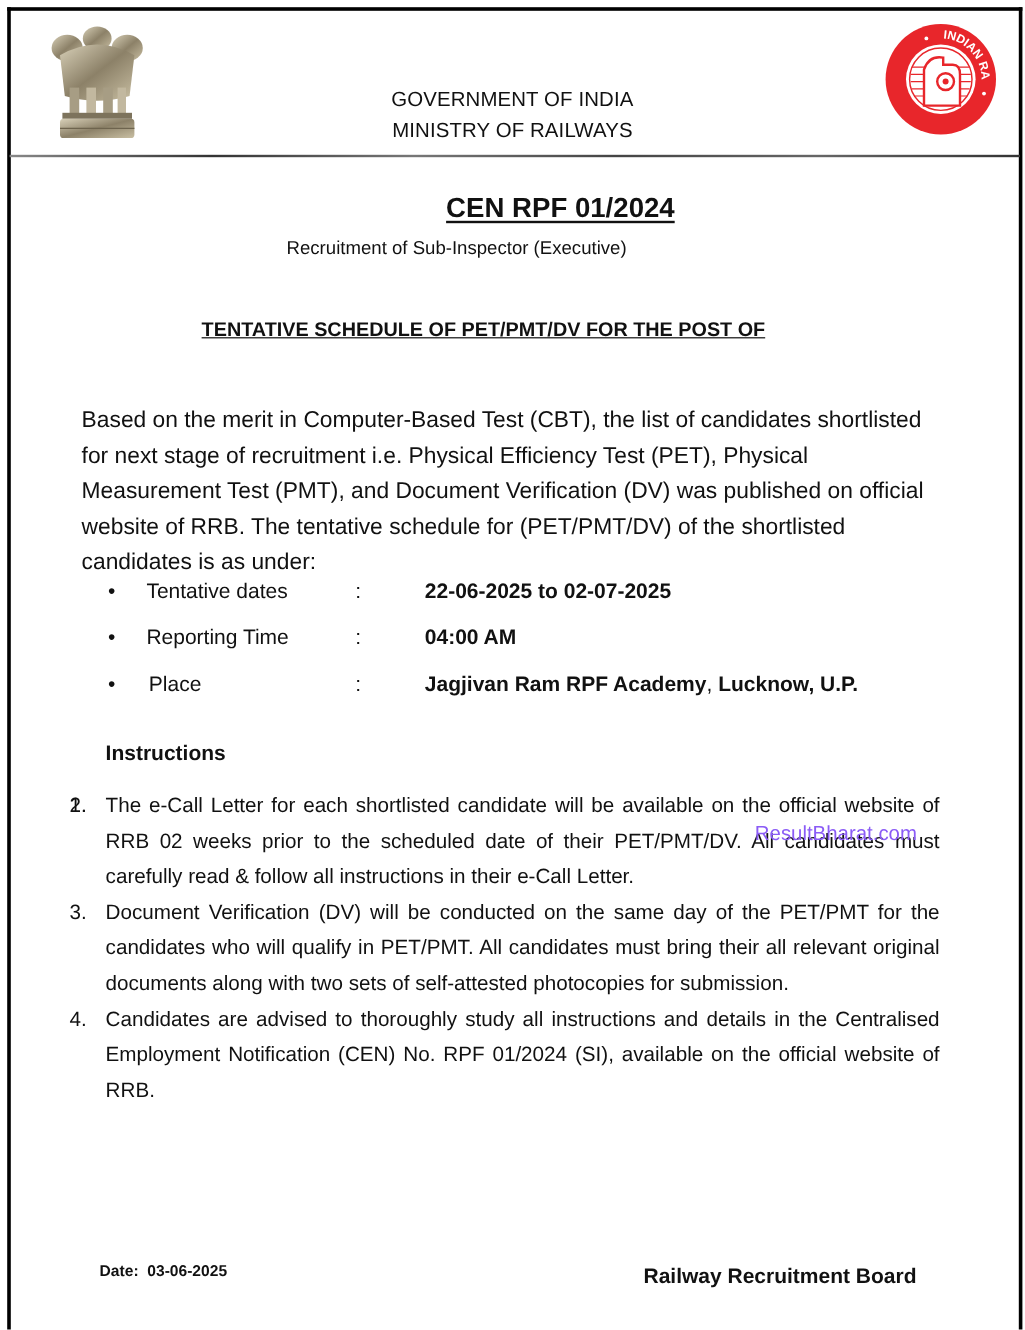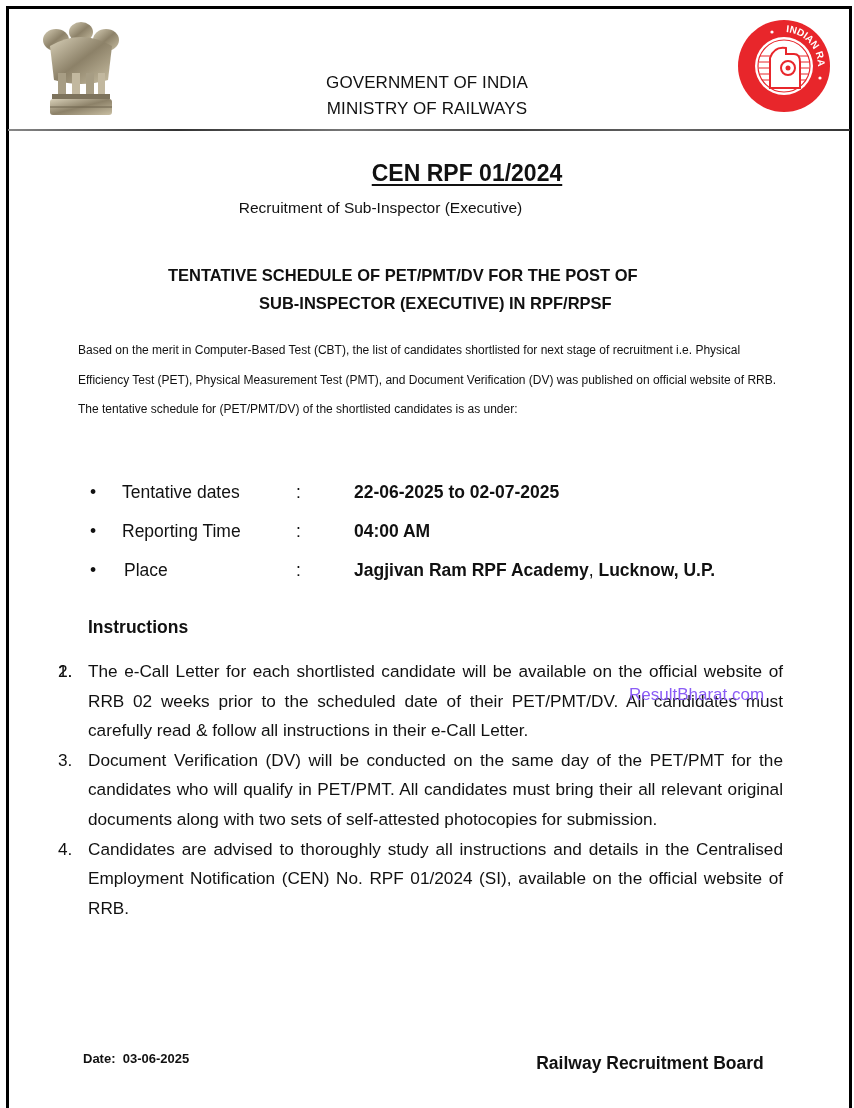--- a/index.html
+++ b/index.html
@@ -23,25 +23,25 @@
     font-weight: normal; font-size: 17px; line-height: 25.5px; letter-spacing: 0.1px; margin-top: 44px;
   }
   .cen-title {
     position: absolute; left: 0; width: 854px; top: 160px; text-align: center;
     font-weight: bold; font-size: 23px; text-decoration: underline; text-underline-offset: 3px; padding-left: 40px;
   }
   .cen-sub {
     position: absolute; left: 0; width: 761px; top: 199px; text-align: center; font-size: 15.5px;
   }
   .sched-title {
-    position: absolute; left: 168px; top: 261px; font-weight: bold; font-size: 16.5px; line-height: 28px;
+    position: absolute; left: 168px; top: 261px; font-weight: bold; font-size: 16.5px; line-height: 28px; text-decoration: underline;
   }
   .sched-title .l2 { display: block; padding-left: 91px; }
   .intro {
-    position: absolute; left: 78px; top: 336px; width: 712px; font-size: 12px; line-height: 29.5px;
+    position: absolute; left: 68px; top: 336px; width: 712px; font-size: 19px; line-height: 29.5px;
   }
   .bullets { position: absolute; left: 90px; top: 482px; font-size: 17.5px; }
   .brow { position: relative; height: 39px; }
   .brow .dot { position: absolute; left: 0; top: 0; }
   .brow .lbl { position: absolute; left: 32px; top: 0; white-space: nowrap; }
   .brow .colon { position: absolute; left: 206px; top: 0; }
   .brow .val { position: absolute; left: 264px; top: 0; font-weight: bold; white-space: nowrap; }
   .brow .val .plain { font-weight: normal; }
   .instr-head { position: absolute; left: 88px; top: 617px; font-weight: bold; font-size: 17.5px; }
   .instr-list {
@@ -110,21 +110,20 @@
 <div class="header-text">
   <div>GOVERNMENT OF INDIA</div>
   <div>MINISTRY OF RAILWAYS</div>
 </div>
 
 <div class="cen-title">CEN RPF 01/2024</div>
 <div class="cen-sub">Recruitment of Sub-Inspector (Executive)</div>
 
 <div class="sched-title">
   <span>TENTATIVE SCHEDULE OF PET/PMT/DV FOR THE POST OF</span>
-  <span class="l2">SUB-INSPECTOR (EXECUTIVE) IN RPF/RPSF</span>
 </div>
 
 <div class="intro">Based on the merit in Computer-Based Test (CBT), the list of candidates shortlisted for next stage of recruitment i.e. Physical Efficiency Test (PET), Physical Measurement Test (PMT), and Document Verification (DV) was published on official website of RRB. The tentative schedule for (PET/PMT/DV) of the shortlisted candidates is as under:</div>
 
 <div class="bullets">
   <div class="brow">
     <span class="dot">•</span>
     <span class="lbl">Tentative dates</span>
     <span class="colon">:</span>
     <span class="val">22-06-2025 to 02-07-2025</span>

